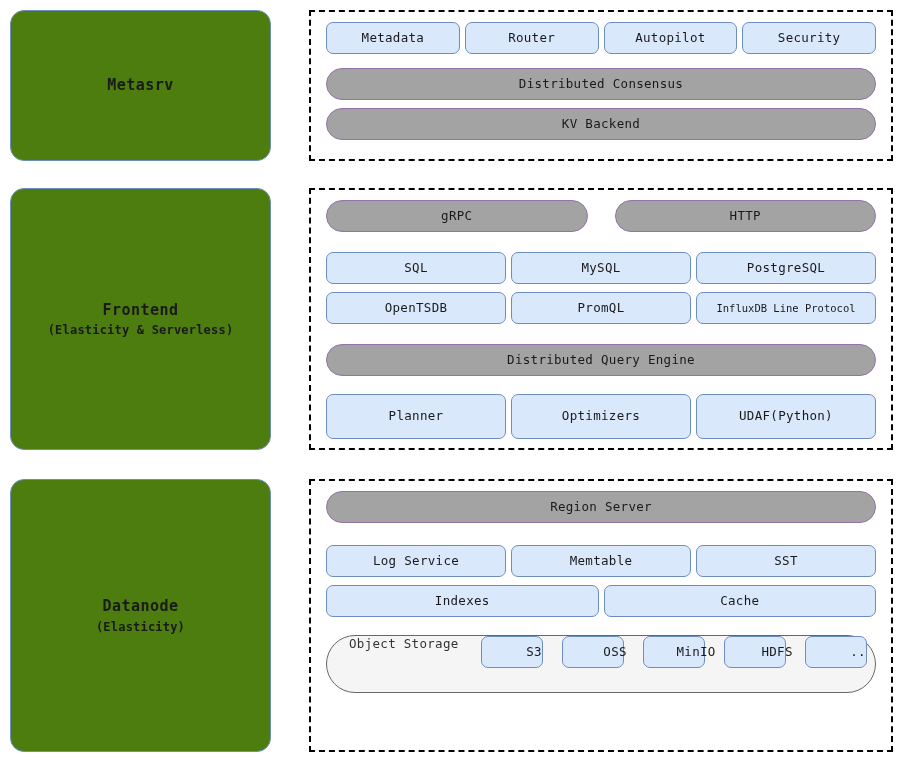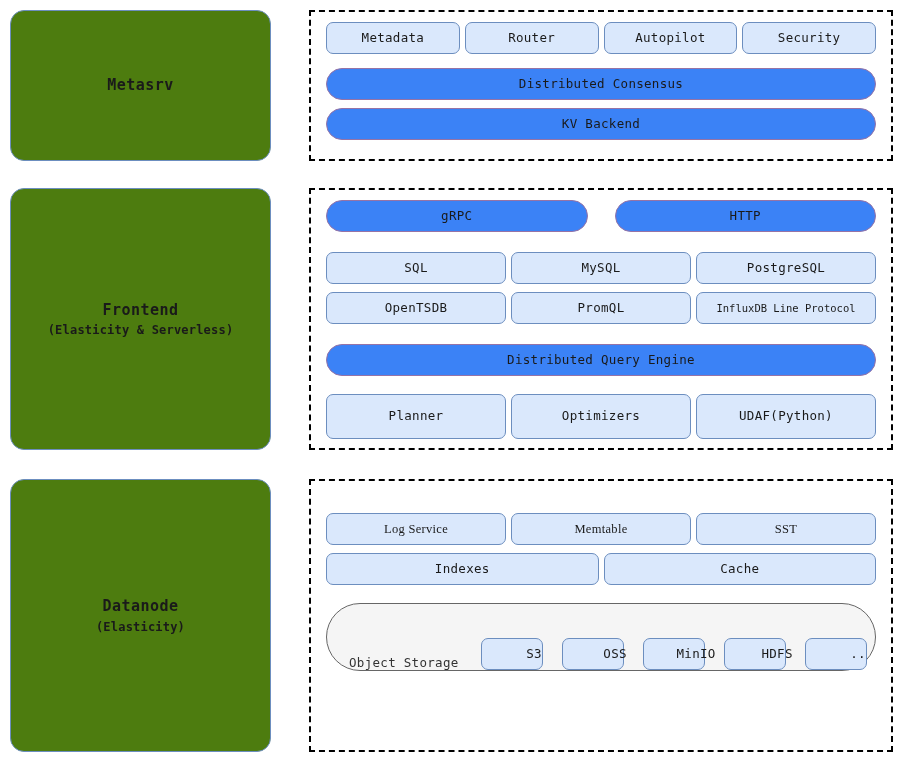--- a/index.html
+++ b/index.html
@@ -85,21 +85,21 @@
     font-size: 12.5px;
     letter-spacing: 0.3px;
     line-height: 1.15;
   }
   .node.blue {
     background: #dae8fc;
     border: 1px solid #6c8ebf;
     border-radius: 7px;
   }
   .node.purple {
-    background: #3b82f6;
+    background: #a3a3a3;
     border: 1px solid #9673a6;
     border-radius: 999px;
   }
   .node.small-text { font-size: 10.5px; letter-spacing: 0; }
 
   
   .row {
     display: flex;
     gap: 5px;
   }
@@ -114,33 +114,33 @@
   
   #fe-row-protocols { height: 32px; gap: 27px; }
   #fe-row-langs1 { height: 32px; margin-top: 20px; }
   #fe-row-langs2 { height: 32px; margin-top: 8px; }
   #fe-bar-query  { height: 32px; margin-top: 20px; }
   #fe-row-query  { height: 45px; margin-top: 18px; }
 
   
   #dn-bar-server { height: 32px; }
   #dn-bar-engine { height: 32px; margin-top: 8px; }
-  #dn-row-store1 { height: 32px; margin-top: 22px; font-family: Liberation Serif, serif; }
+  #dn-row-store1 { height: 32px; margin-top: 22px; }
   #dn-row-store2 { height: 32px; margin-top: 8px; }
 
   
   .object-storage {
     margin-top: 18px;
-    height: 68px;
+    height: 58px;
     box-sizing: border-box;
     background: #f5f5f5;
     border: 1px solid #666666;
     border-radius: 999px;
     display: flex;
-    align-items: flex-end;
+    align-items: flex-start;
     padding: 0 22px;
     gap: 19px;
   }
   .os-label {
     font-size: 12.5px;
     letter-spacing: 0.3px;
     color: #333333;
     white-space: nowrap;
     margin-right: 3px;
   }
@@ -203,20 +203,21 @@
     </div>
   </div>
 
   <div class="role-card" id="role-datanode">
     <div class="role-title">Datanode</div>
     <div class="role-sub">(Elasticity)</div>
   </div>
 
   <div class="panel" id="panel-datanode">
     <div class="panel-inner">
+      <div class="node purple bar" id="dn-bar-server">Region Server</div>
       <div class="row" id="dn-row-store1">
         <div class="node blue">Log Service</div>
         <div class="node blue">Memtable</div>
         <div class="node blue">SST</div>
       </div>
       <div class="row" id="dn-row-store2">
         <div class="node blue">Indexes</div>
         <div class="node blue">Cache</div>
       </div>
       <div class="object-storage">

